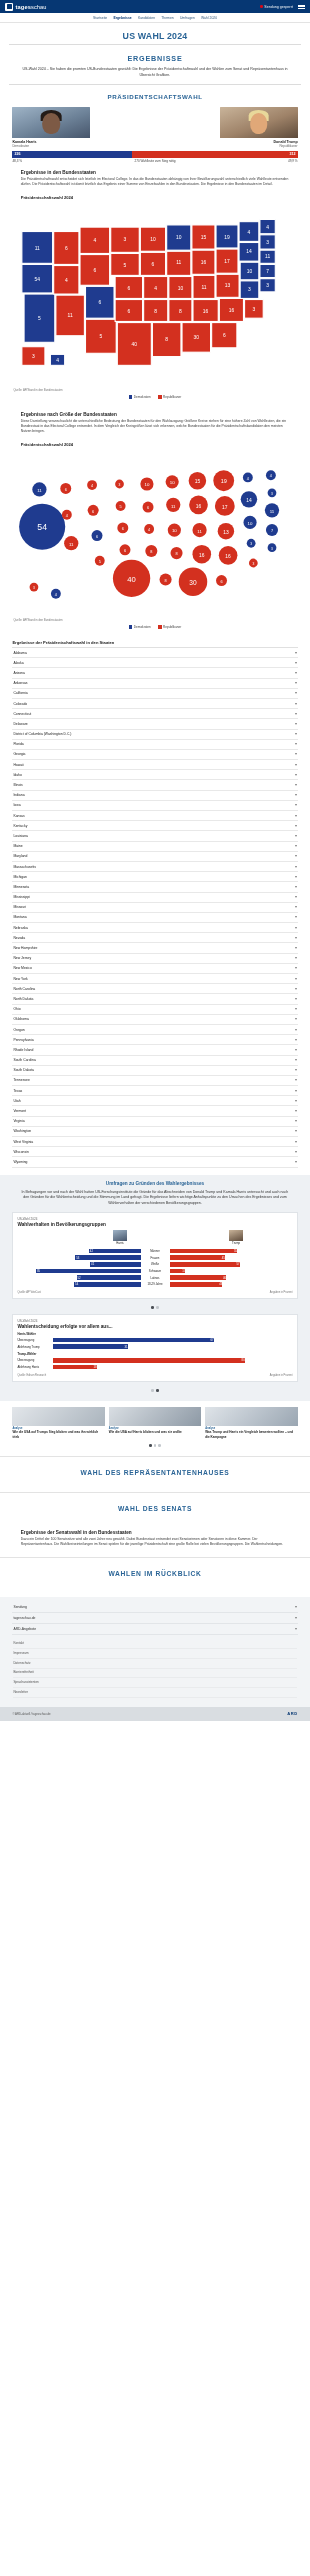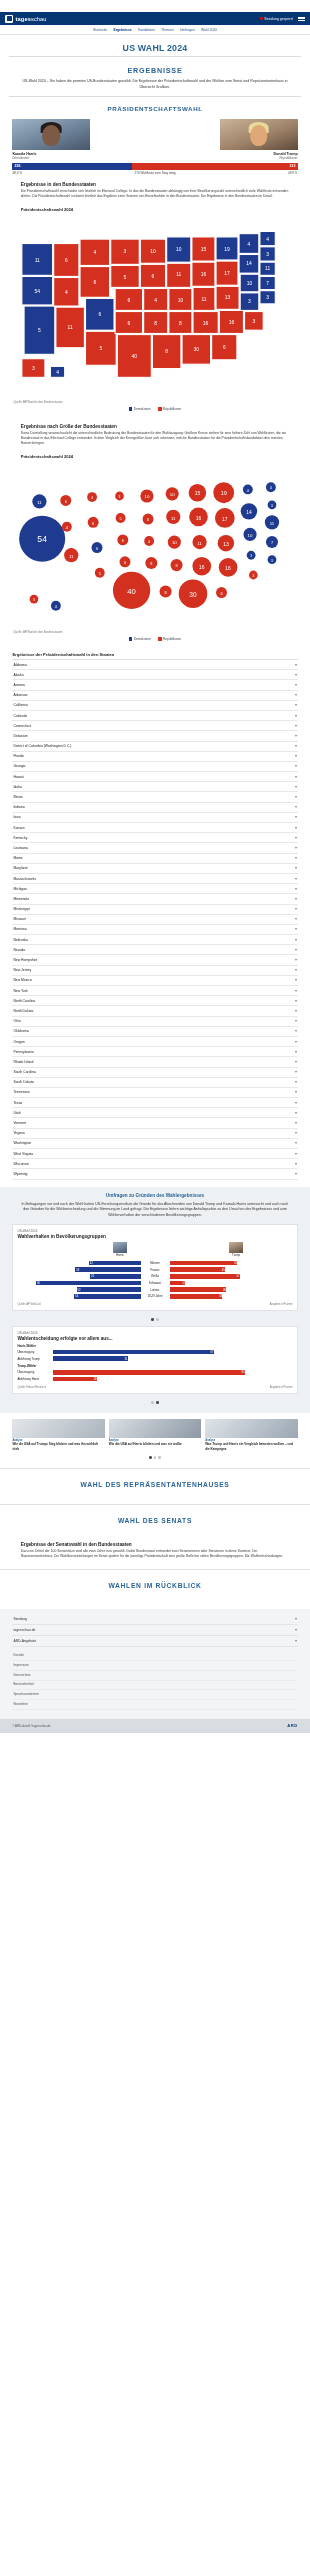--- a/index.html
+++ b/index.html
@@ -5,21 +5,21 @@
 <style>
   * { box-sizing: border-box; }
   html, body { margin:0; padding:0; }
   body {
     width: 310px;
     font-family: "Liberation Sans", sans-serif;
     background: #ffffff;
     color: #1a1a1a;
     font-size: 5.7px;
   }
-  .page { width:310px; margin:12px auto; }
+  .page { width:310px; margin:0 auto; }
 
   
   .topbar {
     background:#063773;
     height:13.4px;
     display:flex;
     align-items:center;
     padding:0 5.2px;
     gap:4.1px;
   }

